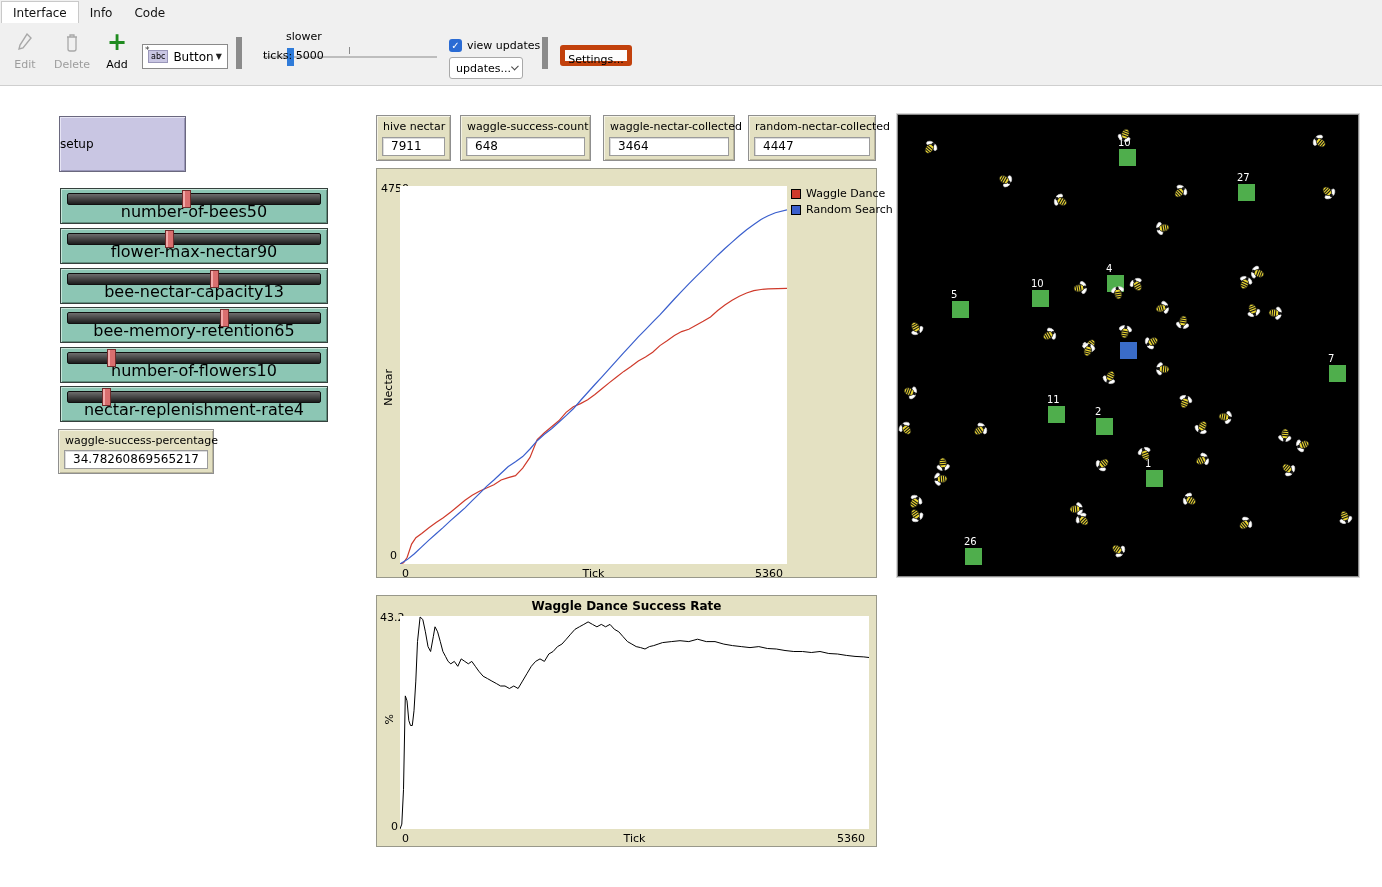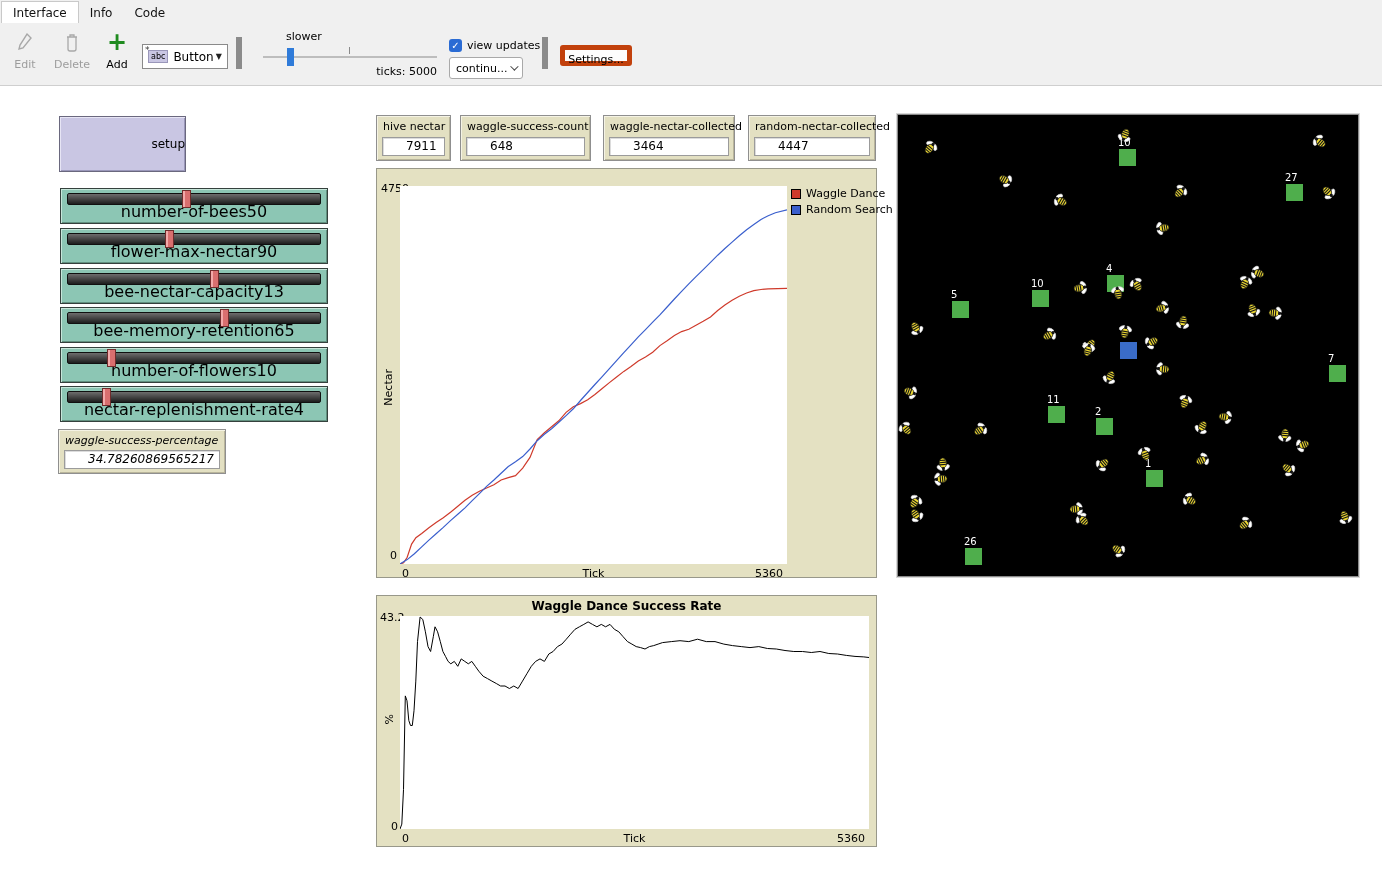--- a/index.html
+++ b/index.html
@@ -16,41 +16,41 @@
   .add-plus { color:#1f8b1f; font-size:24px; font-weight:bold; line-height:22px; display:block; }
   .widget-dd { position:absolute; left:142px; top:21px; width:86px; height:25px; background:#fff; border:1px solid #8a8a8a; display:flex; align-items:center; padding:0 5px; font-size:12px; }
   .abc-ic { background:#c9c6e3; border:1px solid #9a97ba; font-size:8px; padding:1px 2px; margin-right:5px; position:relative; }
   .abc-ic .ast { position:absolute; top:-6px; left:-4px; font-size:9px; color:#333; }
   .dd-arrow { margin-left:auto; font-size:8px; color:#222; }
   .vsep { position:absolute; width:6px; height:32px; background:#8b8b8b; top:14px; }
   .speed-track { position:absolute; left:263px; top:33px; width:174px; height:2px; background:#bdbdbd; }
   .speed-handle { position:absolute; left:287px; top:25px; width:7px; height:18px; background:#2f7bd9; }
   .speed-notch { position:absolute; left:349px; top:24px; width:1px; height:7px; background:#8a8a8a; }
   .slower-lbl { position:absolute; left:286px; top:7px; font-size:11px; }
-  .ticks-lbl { position:absolute; left:263px; top:42px; width:174px; text-align:right; font-size:11px; }
+  .ticks-lbl { position:absolute; left:263px; top:26px; width:174px; text-align:left; font-size:11px; }
   .chk { position:absolute; left:449px; top:16px; width:13px; height:13px; background:#2a6bd4; border-radius:3px; color:#fff; font-size:10px; line-height:13px; text-align:center; }
   .chk-lbl { position:absolute; left:467px; top:16px; font-size:11px; }
   .update-dd { position:absolute; left:449px; top:34px; width:74px; height:22px; background:#fff; border:1px solid #a9a9a9; border-radius:3px; font-size:11px; display:flex; align-items:center; padding:0 6px; }
   .chev { margin-left:auto; width:6px; height:6px; border-right:1px solid #444; border-bottom:1px solid #444; transform:rotate(45deg) translateY(-2px); }
   .settings-btn { position:absolute; left:560px; top:22px; width:72px; height:21px; background:#fdfdfd; border:5px solid #c2410c; border-radius:3px; font-size:11px; text-align:center; line-height:19px; }
 
   
   .content { position:relative; width:1382px; height:800px; background:#fff; }
 
-  .nl-button { position:absolute; background:#c9c6e3; border:1px solid #6a687e; box-shadow:inset 1px 1px 0 #e7e5f5, inset -1px -1px 0 #9a97ba; font-size:12px; display:flex; align-items:center; justify-content:flex-end; }
+  .nl-button { position:absolute; background:#c9c6e3; border:1px solid #6a687e; box-shadow:inset 1px 1px 0 #e7e5f5, inset -1px -1px 0 #9a97ba; font-size:12px; display:flex; align-items:center; justify-content:flex-start; }
   .forever-ic { position:absolute; right:4px; bottom:1px; font-size:13px; font-weight:bold; }
 
   .nl-slider { position:absolute; left:60px; width:268px; height:36px; background:#8cc6b4; border:1px solid #35413d; box-shadow:inset 1px 1px 0 #c6e6da, inset -1px -1px 0 #61907f; }
   .groove { position:absolute; left:6px; right:6px; top:4px; height:12px; background:linear-gradient(#6d6d6d,#1d1d1d); border:1px solid #101010; border-radius:2px; }
   .s-handle { position:absolute; width:9px; height:18px; top:-4px; background:#d96f6f; border:1px solid #6f2b2b; box-shadow:inset 2px 0 0 #f2aaaa; }
   .srow { position:absolute; left:7px; right:7px; bottom:2px; display:flex; justify-content:center; font-size:16px; }
 
   .monitor { position:absolute; background:#e3e0c2; border:1px solid #8f8f8f; box-shadow:inset 1px 1px 0 #f5f3e4, inset -1px -1px 0 #b9b59b; }
   .mlabel { font-size:11px; padding:4px 6px 0; white-space:nowrap; }
-  .mvalue { position:absolute; left:5px; right:5px; bottom:4px; height:19px; background:#fff; border:1px solid #9b9b9b; box-shadow:inset 1px 1px 0 #dcdcdc; font-size:12px; padding:1px 23px; white-space:nowrap; overflow:hidden; }
+  .mvalue { position:absolute; left:5px; right:5px; bottom:4px; height:19px; background:#fff; border:1px solid #9b9b9b; box-shadow:inset 1px 1px 0 #dcdcdc; font-size:12px; padding:1px 8px; white-space:nowrap; overflow:hidden; }
 
   .plot { position:absolute; background:#e4e1c2; border:1px solid #98988a; }
   .plot-title { text-align:center; font-weight:bold; font-size:12px; padding-top:3px; }
   .plot-area { position:absolute; background:#fff; }
   .tickl { position:absolute; font-size:11px; }
   .ylab-rot { position:absolute; font-size:11px; writing-mode:vertical-rl; transform:rotate(180deg); }
   .legend { position:absolute; font-size:11px; }
   .legend-item { display:flex; align-items:center; gap:5px; margin-bottom:3px; white-space:nowrap; }
   .swatch { width:10px; height:10px; border:1px solid #000; flex:0 0 auto; }
 
@@ -117,21 +117,21 @@
 
     <div class="slower-lbl">slower</div>
     <div class="speed-track"></div>
     <div class="speed-notch"></div>
     <div class="speed-handle"></div>
     <div class="ticks-lbl">ticks: 5000</div>
 
     <div class="chk"><span>✓</span></div>
     <div class="chk-lbl">view updates</div>
     <div class="update-dd">
-      <span>continu...</span>
+      <span>updates...</span>
       <span class="chev"></span>
     </div>
 
     <div class="vsep" style="left:542px;"></div>
 
     <div class="settings-btn">Settings...</div>
   </div>
 
   <div class="content">
 
@@ -189,21 +189,21 @@
           <div class="groove">
             <div class="s-handle" style="left: calc(15% - 4px);"></div>
           </div>
           <div class="srow">
             <span>nectar-replenishment-rate</span>
             <span>4</span>
           </div>
         </div>
       </div>
 
-    <div class="monitor" style="left:58px;top:343px;width:168px;height:45px;font-style:italic;">
+    <div class="monitor" style="left:58px;top:343px;width:156px;height:45px;">
       <div class="mlabel">waggle-success-percentage</div>
       <div class="mvalue">34.78260869565217</div>
     </div>
 
     <div id="monitor-row">
         <div class="monitor" style="left: 376px; top: 29px; width: 75px; height: 46px;">
           <div class="mlabel">hive nectar</div>
           <div class="mvalue">7911</div>
         </div>
         <div class="monitor" style="left: 460px; top: 29px; width: 131px; height: 46px;">
@@ -242,21 +242,21 @@
             <span class="swatch" style="background: rgb(58, 95, 205);"></span>
             <span>Random Search</span>
           </div>
         </div>
     </div>
 
     <div class="world" id="world">
         <div class="flower" style="left: 221px; top: 34px; background: rgb(79, 174, 76);">
           <span class="flower-label">10</span>
         </div>
-        <div class="flower" style="left: 340px; top: 69px; background: rgb(79, 174, 76); margin-left: 48px;">
+        <div class="flower" style="left: 340px; top: 69px; background: rgb(79, 174, 76);">
           <span class="flower-label">27</span>
         </div>
         <div class="flower" style="left: 54px; top: 186px; background: rgb(79, 174, 76);">
           <span class="flower-label">5</span>
         </div>
         <div class="flower" style="left: 134px; top: 175px; background: rgb(79, 174, 76);">
           <span class="flower-label">10</span>
         </div>
         <div class="flower" style="left: 209px; top: 160px; background: rgb(79, 174, 76);">
           <span class="flower-label">4</span>

